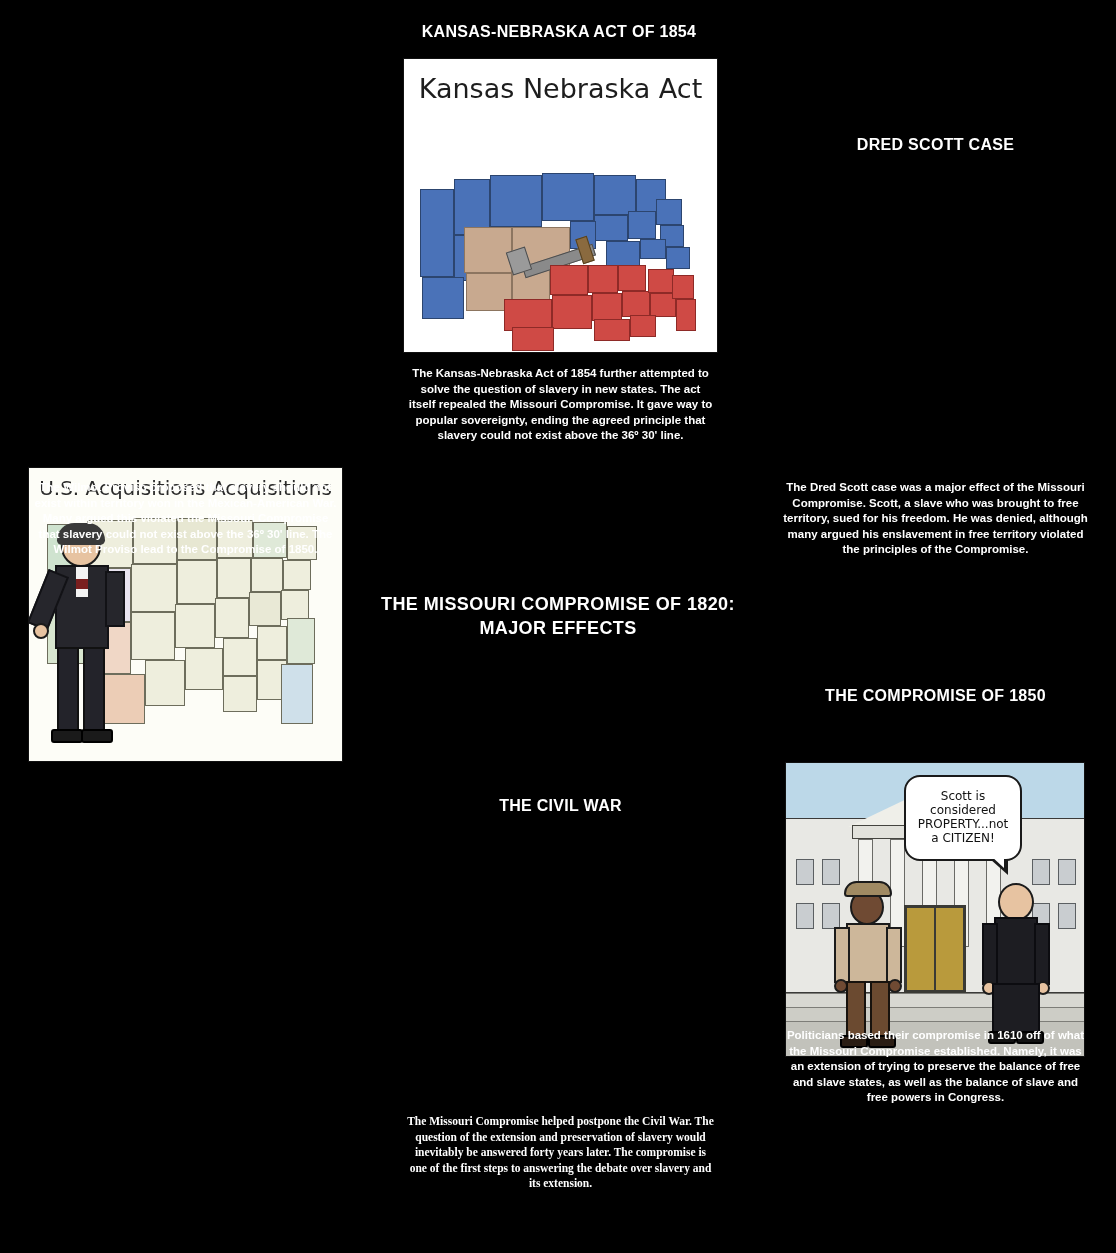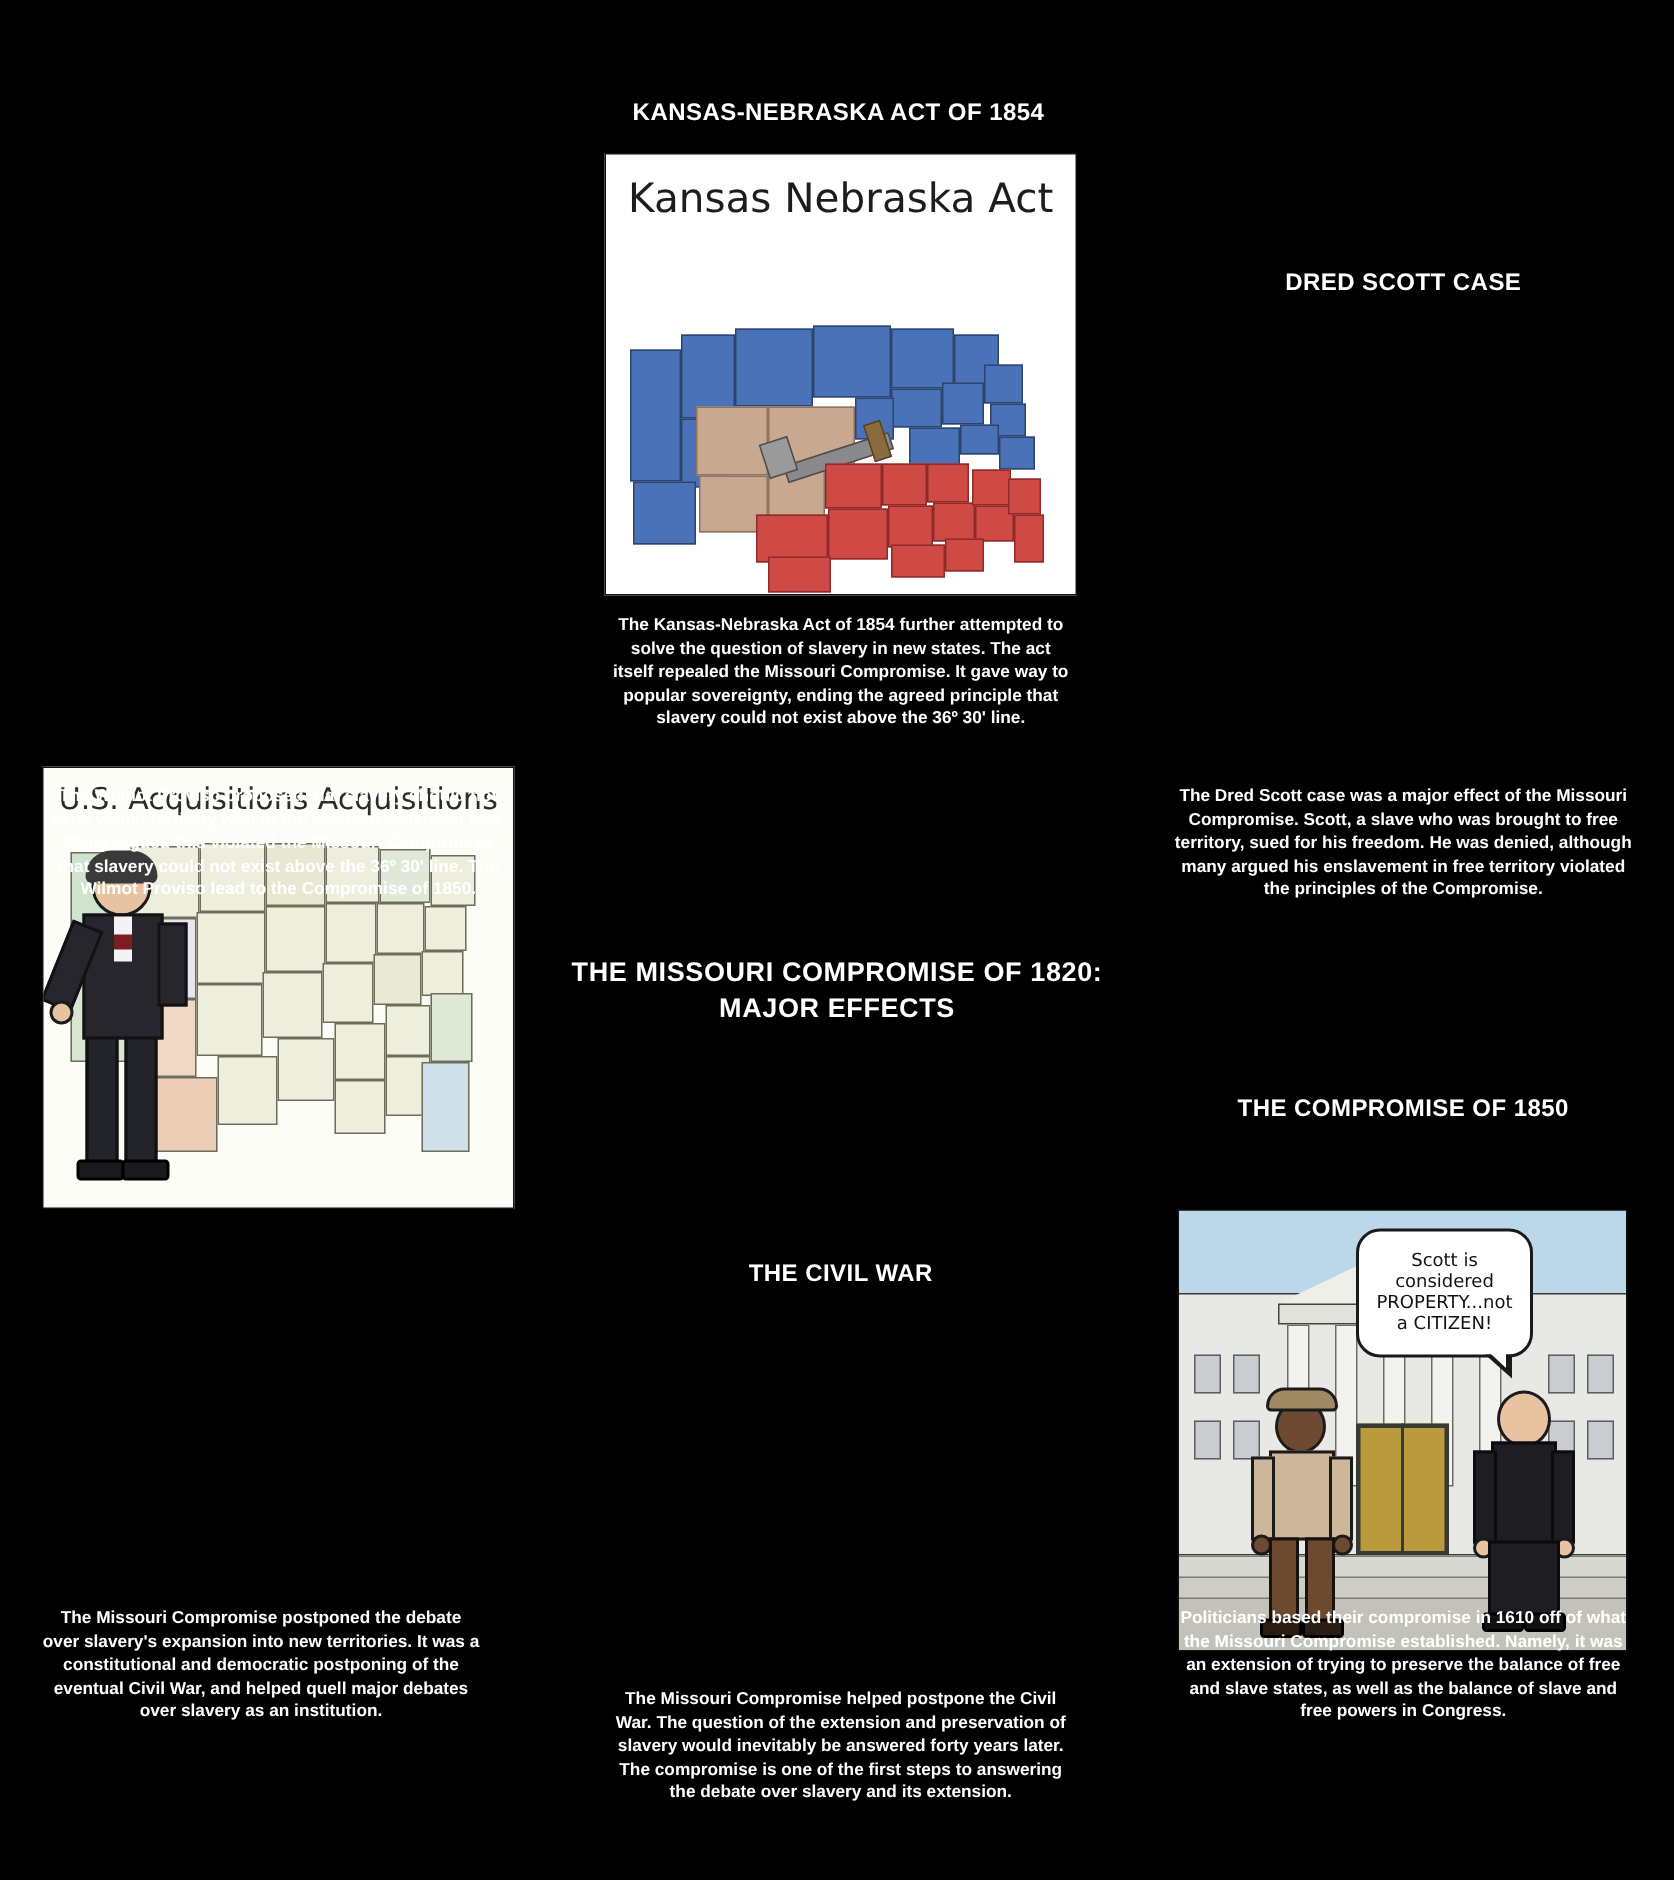--- a/index.html
+++ b/index.html
@@ -89,21 +89,21 @@
 </style>
 </head>
 <body>
 
 <div class="board">
 
   <div class="cell" style="left:400px; top:22px; width:318px;">
     <div class="cell-title">KANSAS-NEBRASKA ACT OF 1854</div>
   </div>
 
-  <div class="cell art kn-panel" style="left:403px; top:58px; width:315px; height:295px;margin-top:44px;">
+  <div class="cell art kn-panel" style="left:403px; top:58px; width:315px; height:295px;">
     <div class="kn-title">Kansas Nebraska Act</div>
 
     <div class="kn-blue" style="left:16px;  top:130px; width:34px;  height:88px;"></div>
     <div class="kn-blue" style="left:50px;  top:120px; width:36px;  height:56px;"></div>
     <div class="kn-blue" style="left:50px;  top:176px; width:30px;  height:46px;"></div>
     <div class="kn-blue" style="left:18px;  top:218px; width:42px;  height:42px;"></div>
     <div class="kn-blue" style="left:86px;  top:116px; width:52px;  height:52px;"></div>
     <div class="kn-blue" style="left:138px; top:114px; width:52px;  height:48px;"></div>
     <div class="kn-blue" style="left:190px; top:116px; width:42px;  height:40px;"></div>
     <div class="kn-blue" style="left:232px; top:120px; width:30px;  height:36px;"></div>
@@ -269,29 +269,26 @@
   <div class="cell" style="left:778px; top:474px; width:315px;">
     <div class="cell-caption">The Dred Scott case was a major effect of the Missouri Compromise. Scott, a slave who was brought to free territory, sued for his freedom. He was denied, although many argued his enslavement in free territory violated the principles of the Compromise.</div>
   </div>
 
   <div class="center-title" style="top:592px;">
     <div>THE MISSOURI COMPROMISE OF 1820:</div>
     <div>MAJOR EFFECTS</div>
   </div>
 
 
-  <div class="cell" style="left:24px; top:1022px; width:300px;">
-    <div class="cell-caption">The Missouri Compromise postponed the debate over slavery's expansion into new territories. It was a constitutional and democratic postponing of the eventual Civil War, and helped quell major debates over slavery as an institution.</div>
-  </div>
 
   <div class="cell" style="left:403px; top:796px; width:315px;">
     <div class="cell-title">THE CIVIL WAR</div>
   </div>
 
-  <div class="cell" style="left:403px; top:1076px; width:315px;">
+  <div class="cell" style="left:403px; top:1108px; width:315px;font-family:Liberation Serif, serif;">
     <div class="cell-caption">The Missouri Compromise helped postpone the Civil War. The question of the extension and preservation of slavery would inevitably be answered forty years later. The compromise is one of the first steps to answering the debate over slavery and its extension.</div>
   </div>
 
   <div class="cell" style="left:778px; top:686px; width:315px;">
     <div class="cell-title">THE COMPROMISE OF 1850</div>
   </div>
 
   <div class="cell" style="left:778px; top:1022px; width:315px;">
     <div class="cell-caption">Politicians based their compromise in 1610 off of what the Missouri Compromise established. Namely, it was an extension of trying to preserve the balance of free and slave states, as well as the balance of slave and free powers in Congress.</div>
   </div>

